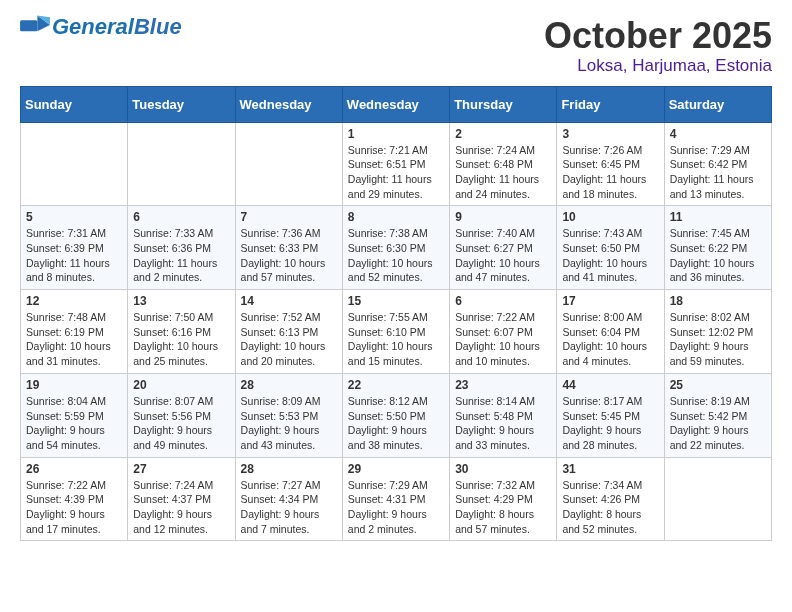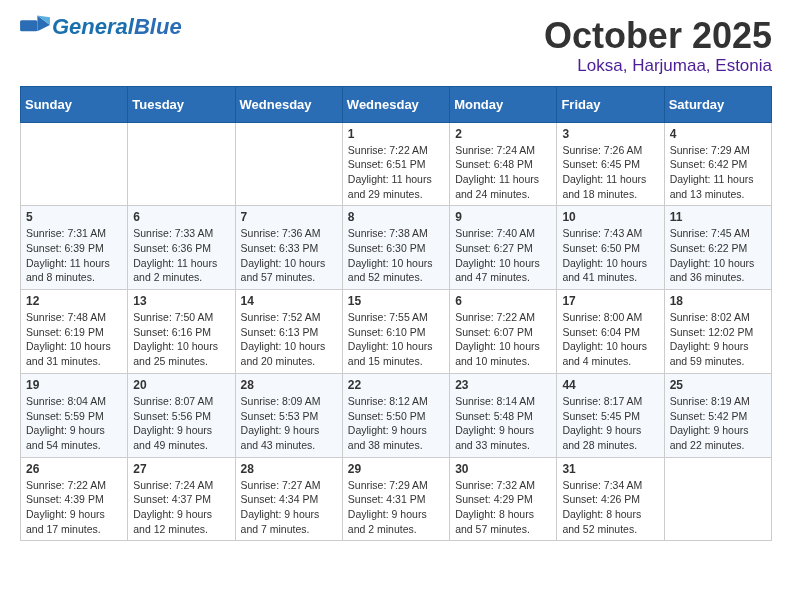--- a/index.html
+++ b/index.html
@@ -126,33 +126,33 @@
     </div>
   </div>
 
   <table class="calendar">
     <thead>
       <tr>
       <th>Sunday</th>
           <th>Tuesday</th>
           <th>Wednesday</th>
           <th>Wednesday</th>
-          <th>Monday</th>
+          <th>Thursday</th>
           <th>Friday</th>
           <th>Saturday</th>
         </tr>
     </thead>
     <tbody id="calendar-body">
     <tr>
           <td class="empty-cell"></td>
           <td class="empty-cell"></td>
           <td class="empty-cell"></td>
           <td>
             <span class="day-number">1</span>
-            <div class="day-info">Sunrise: 7:22 AM
+            <div class="day-info">Sunrise: 7:21 AM
 Sunset: 6:51 PM
 Daylight: 11 hours
 and 29 minutes.</div>
           </td>
           <td>
             <span class="day-number">2</span>
             <div class="day-info">Sunrise: 7:24 AM
 Sunset: 6:48 PM
 Daylight: 11 hours
 and 24 minutes.</div>

